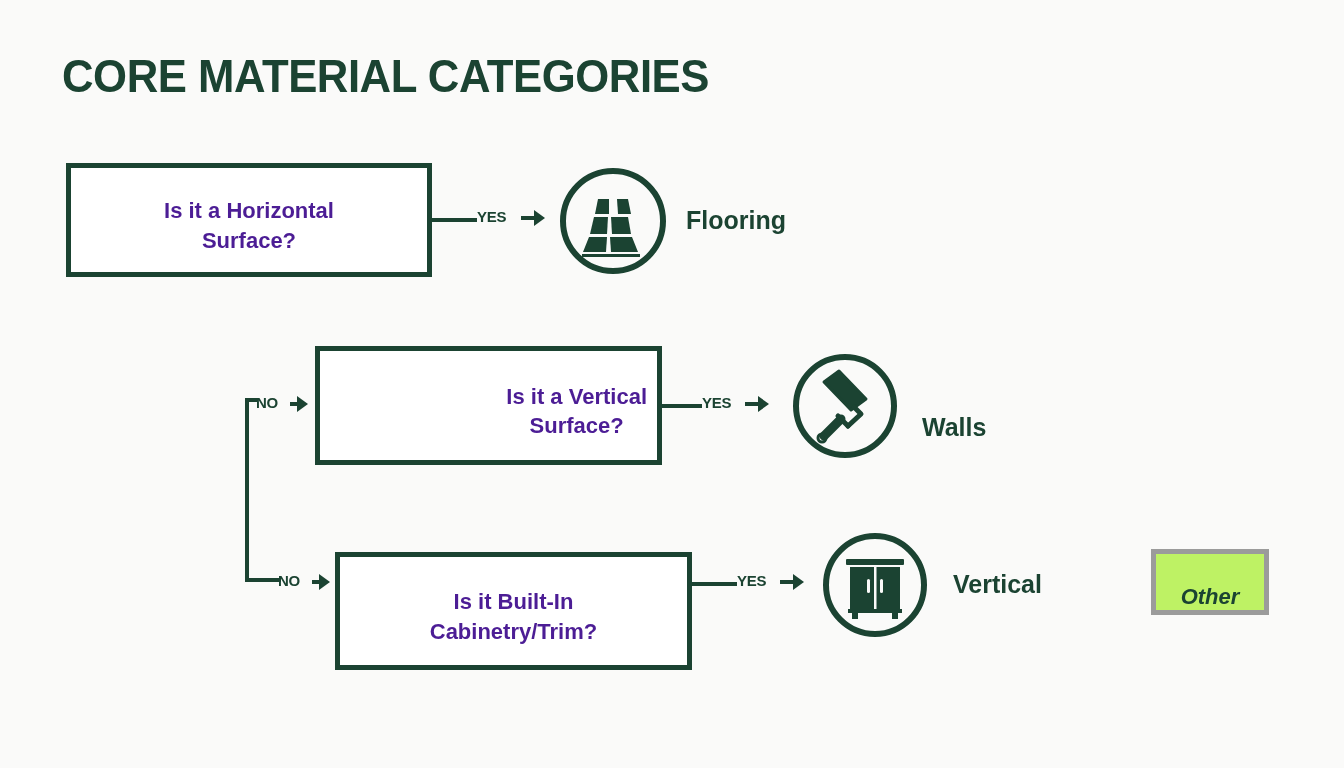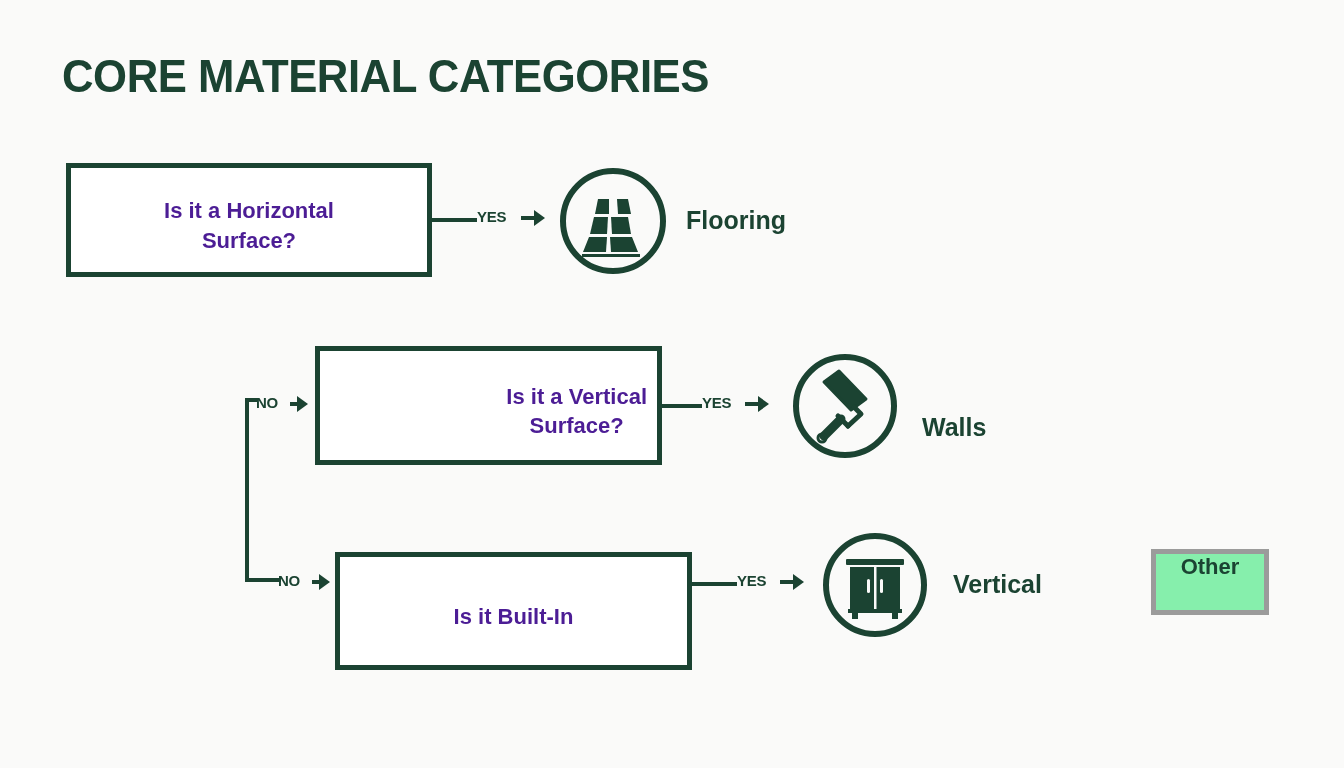--- a/index.html
+++ b/index.html
@@ -63,24 +63,25 @@
 
   
   #box-other {
     position: absolute;
     box-sizing: border-box;
     left: 1151px;
     top: 549px;
     width: 118px;
     height: 66px;
     border: 5px solid #9b9b9b;
-    background: #86efac;
+    background: #bef264;
     display: flex;
-    align-items: flex-start;
+    align-items: flex-end;
     justify-content: center;
+    font-style: italic;
   }
   #box-other .box-text {
     font-size: 22px;
     font-weight: bold;
     color: #1b4332;
   }
 
   
   .hline {
     position: absolute;
@@ -265,20 +266,21 @@
 
   <div class="outcome-label" id="label-walls">Walls</div>
 
   <div class="flow-label" id="no-label-2">NO</div>
   <div id="no-stub-2"></div>
   <div class="arrow-head" id="arrow-no-2"></div>
 
   <div class="decision-box" id="box-cabinetry">
     <div class="box-text">
       <span>Is it Built-In</span><br>
+      <span>Cabinetry/Trim?</span>
     </div>
   </div>
 
   <div class="hline" id="yes-line-3"></div>
   <div class="flow-label" id="yes-label-3">YES</div>
   <div class="stub" id="stub-3"></div>
   <div class="arrow-head" id="arrow-3"></div>
 
   <svg class="outcome-icon" id="icon-millwork" viewBox="0 0 108 108">
     <circle cx="54" cy="54" r="49" fill="none" stroke="#1b4332" stroke-width="6"></circle>

